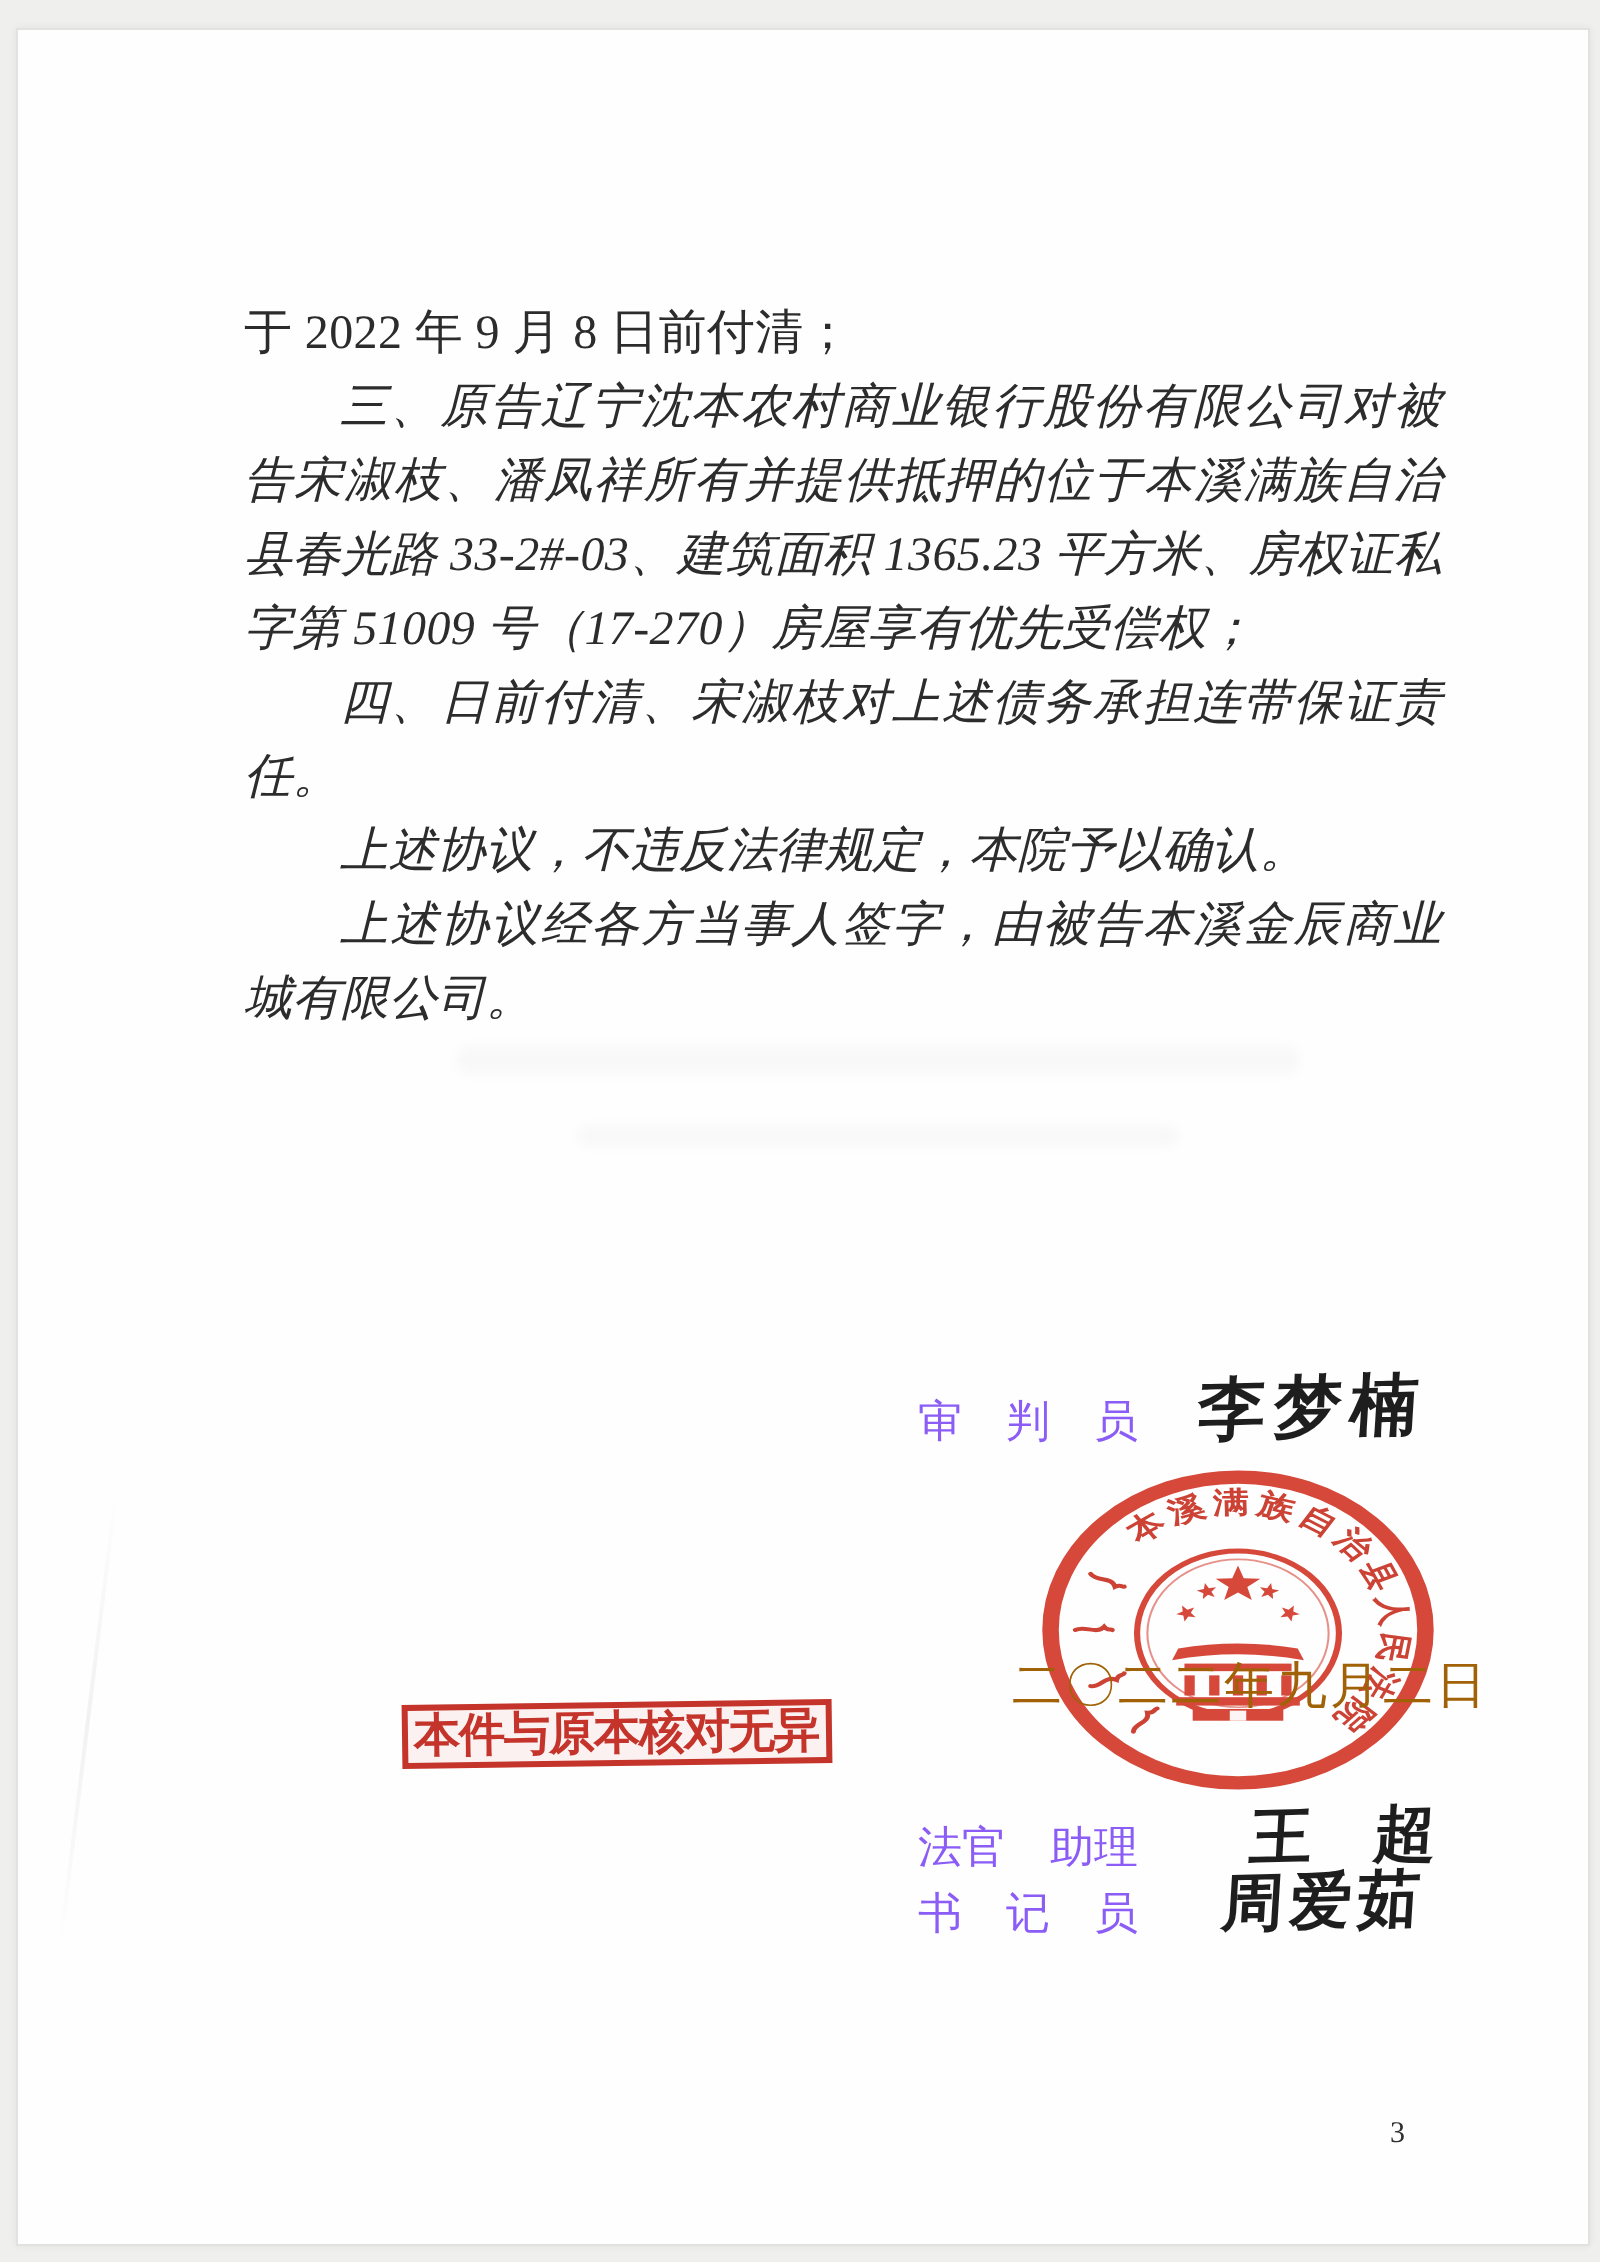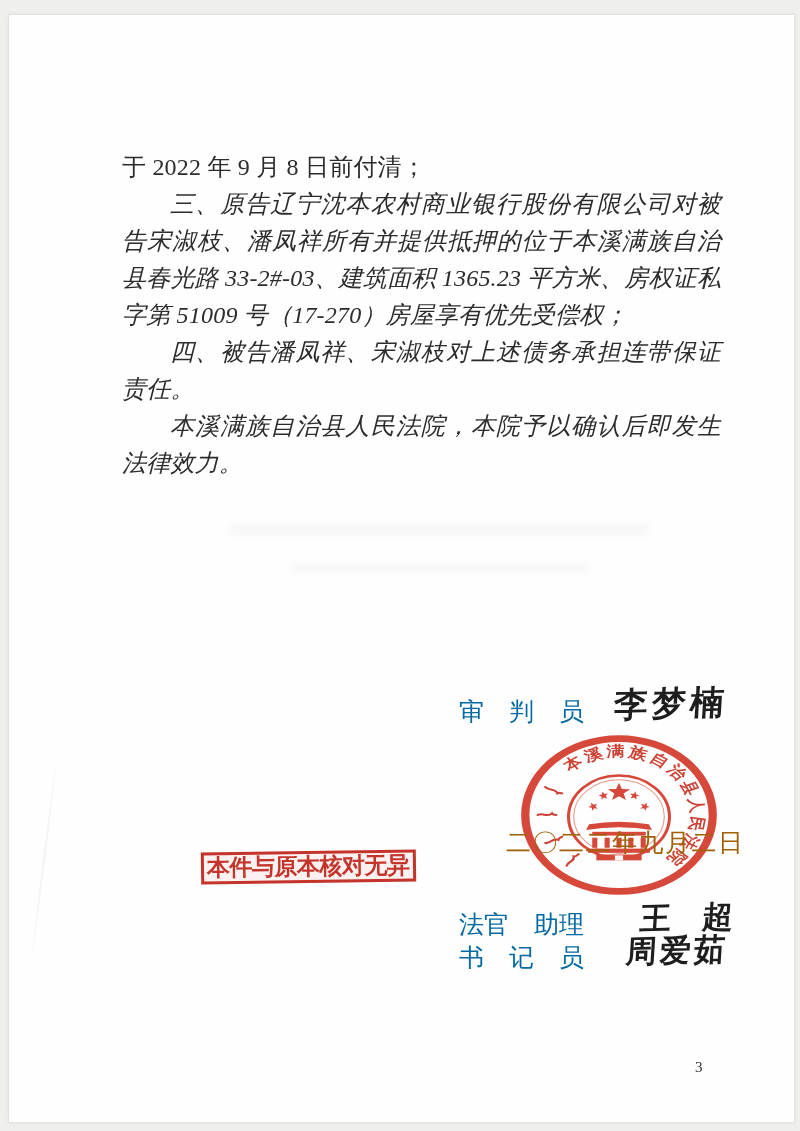--- a/index.html
+++ b/index.html
@@ -23,21 +23,21 @@
   }
   .body-text{
     position:absolute;left:113px;top:134px;width:599px;
     font-size:24px;line-height:37px;color:#2c2c2c;
     text-align:justify;letter-spacing:0.2px;
   }
   .body-text p{margin:0;}
   .body-text p.indent{text-indent:2em;font-style:italic;}
   .sig-row{position:absolute;left:450px;white-space:nowrap;color:#262626;}
   .sig-label{
-    display:inline-block;font-size:25px;color:#0369a1;vertical-align:middle;
+    display:inline-block;font-size:22px;color:#8b5cf6;vertical-align:middle;
   }
   .handwriting{
     display:inline-block;font-weight:700;color:#1e1e1e;
     font-family:"DejaVu Sans","Liberation Sans",sans-serif;
     transform:skewX(-5deg) rotate(-1.5deg);
   }
   .judge-row{top:666px;}
   .judge-row .handwriting{font-size:34px;margin-left:30px;letter-spacing:4px;}
   .assistant-row{top:882px;z-index:6;}
   .assistant-row .handwriting{font-size:31px;margin-left:56px;}
@@ -69,22 +69,23 @@
 <div class="stage">
   <div class="sheet">
 
     <div class="crease"></div>
     <div class="smudge" style="left:220px;top:508px;width:420px;height:14px;"></div>
     <div class="smudge" style="left:280px;top:548px;width:300px;height:10px;"></div>
 
     <div class="body-text">
       <p>于 2022 年 9 月 8 日前付清；</p>
       <p class="indent">三、原告辽宁沈本农村商业银行股份有限公司对被告宋淑枝、潘凤祥所有并提供抵押的位于本溪满族自治县春光路 33-2#-03、建筑面积 1365.23 平方米、房权证私字第 51009 号（17-270）房屋享有优先受偿权；</p>
-      <p class="indent">四、被告潘凤祥、宋淑枝对上述债务承担连带保证责任。</p>
-      <p class="indent">本溪满族自治县人民法院，本院予以确认后即发生法律效力。</p>
+      <p class="indent">四、日前付清、宋淑枝对上述债务承担连带保证责任。</p>
+      <p class="indent">上述协议，不违反法律规定，本院予以确认。</p>
+      <p class="indent">上述协议经各方当事人签字，由被告本溪金辰商业城有限公司。</p>
     </div>
 
     <div class="sig-row judge-row">
       <span class="sig-label">审　判　员</span><span class="handwriting">李梦楠</span>
     </div>
 
     <svg class="seal" viewBox="0 0 200 200" preserveAspectRatio="none">
       <defs>
         <path id="star" d="M0,-12 L2.94,-4.05 L11.4,-3.7 L4.76,1.55 L7.05,9.7 L0,5 L-7.05,9.7 L-4.76,1.55 L-11.4,-3.7 L-2.94,-4.05 Z"></path>
         <path id="arcText" d="M 50.5,50.5 A 70,70 0 1 1 145,153.6" fill="none"></path>

